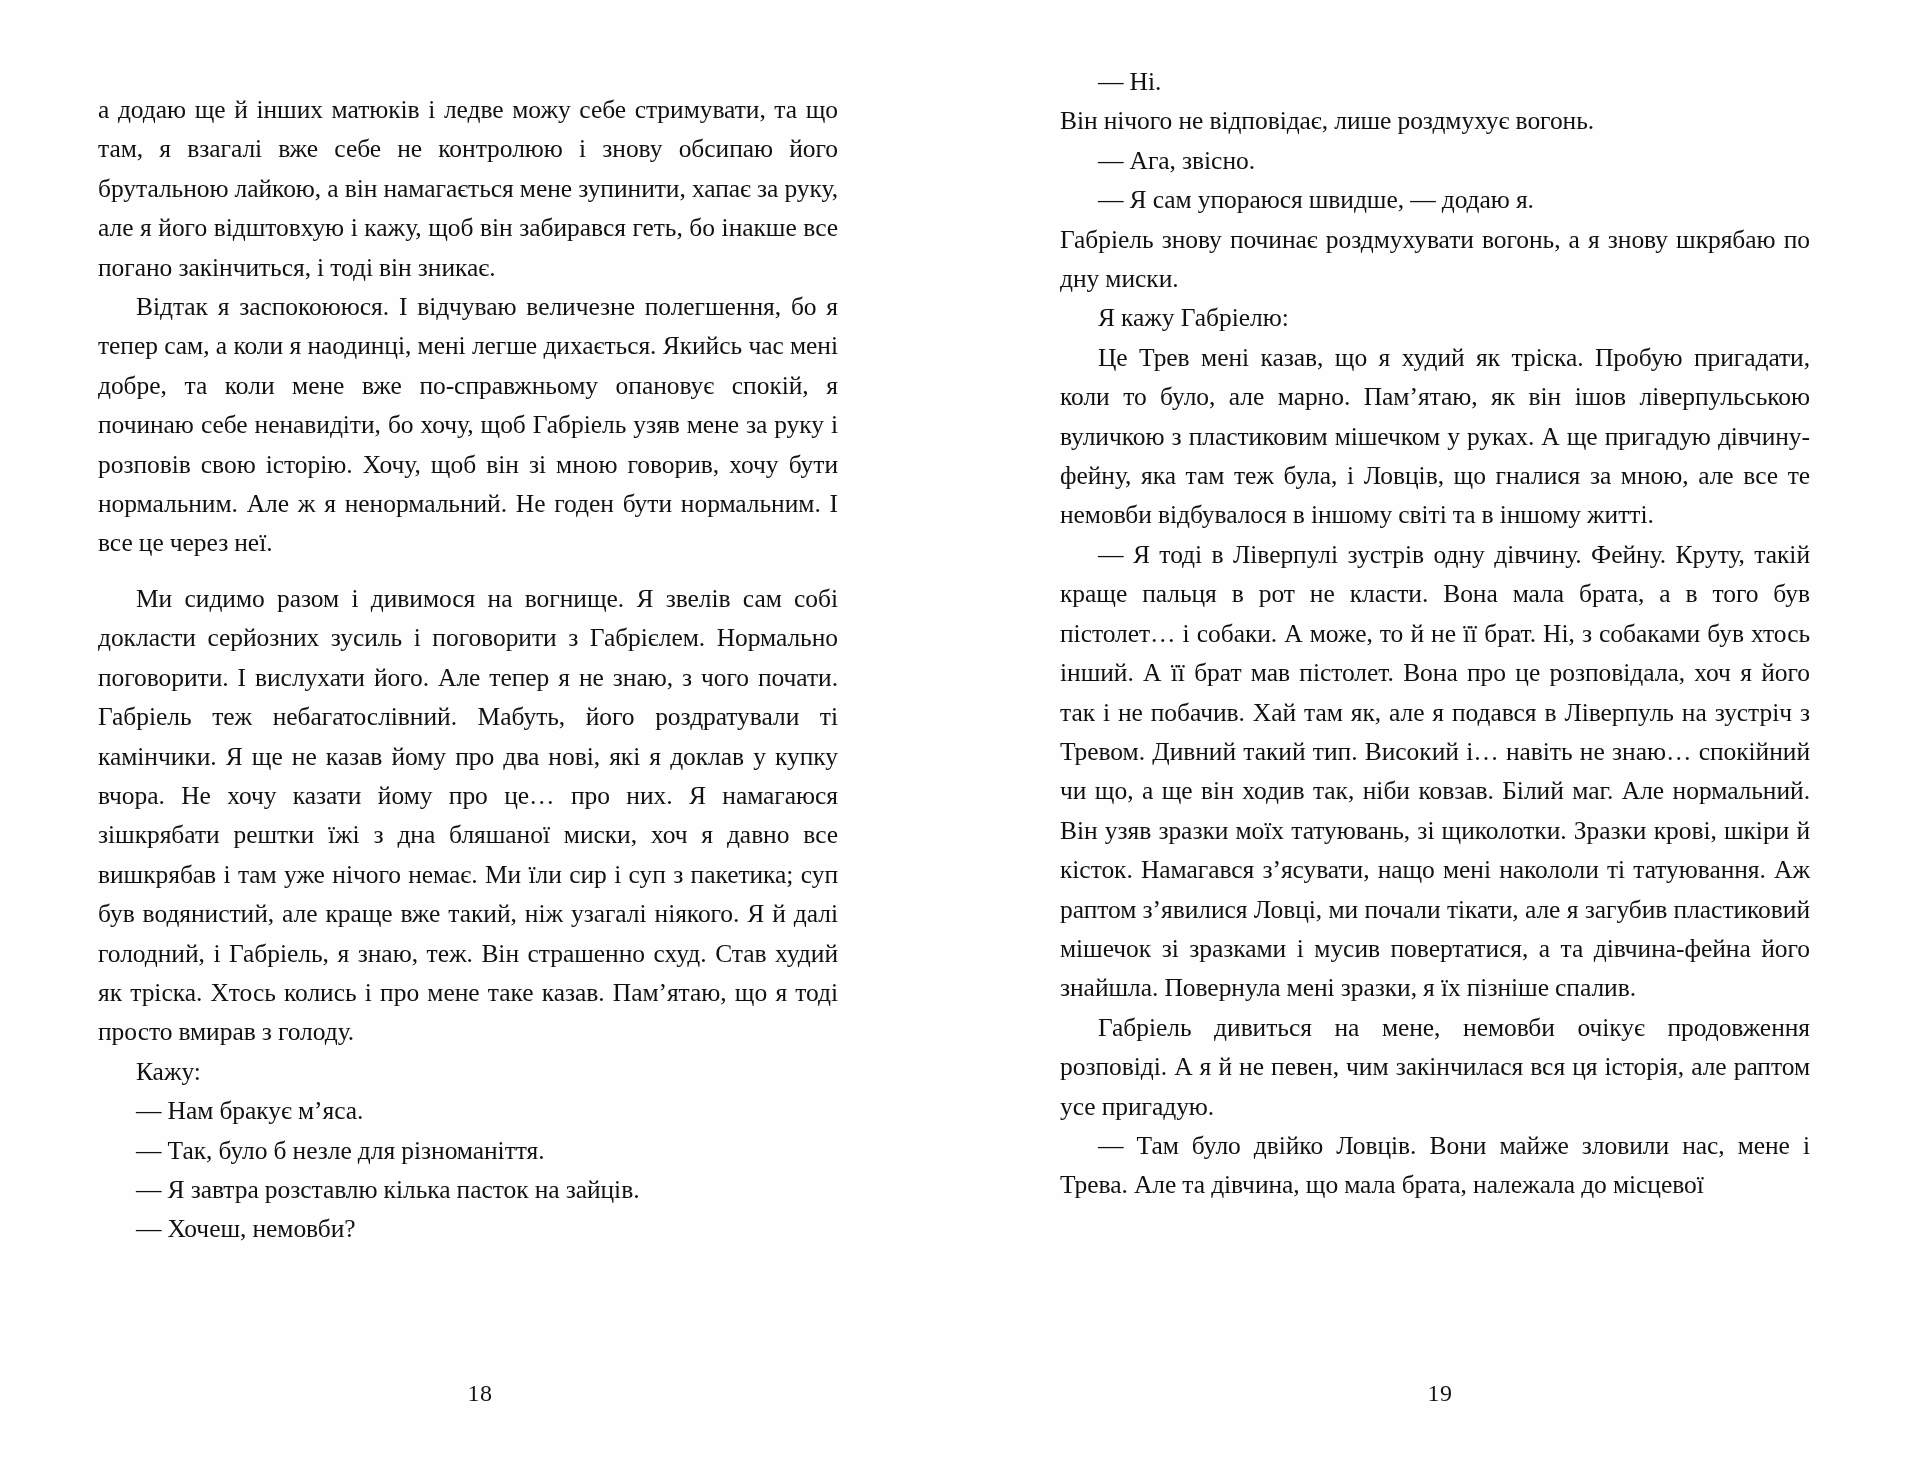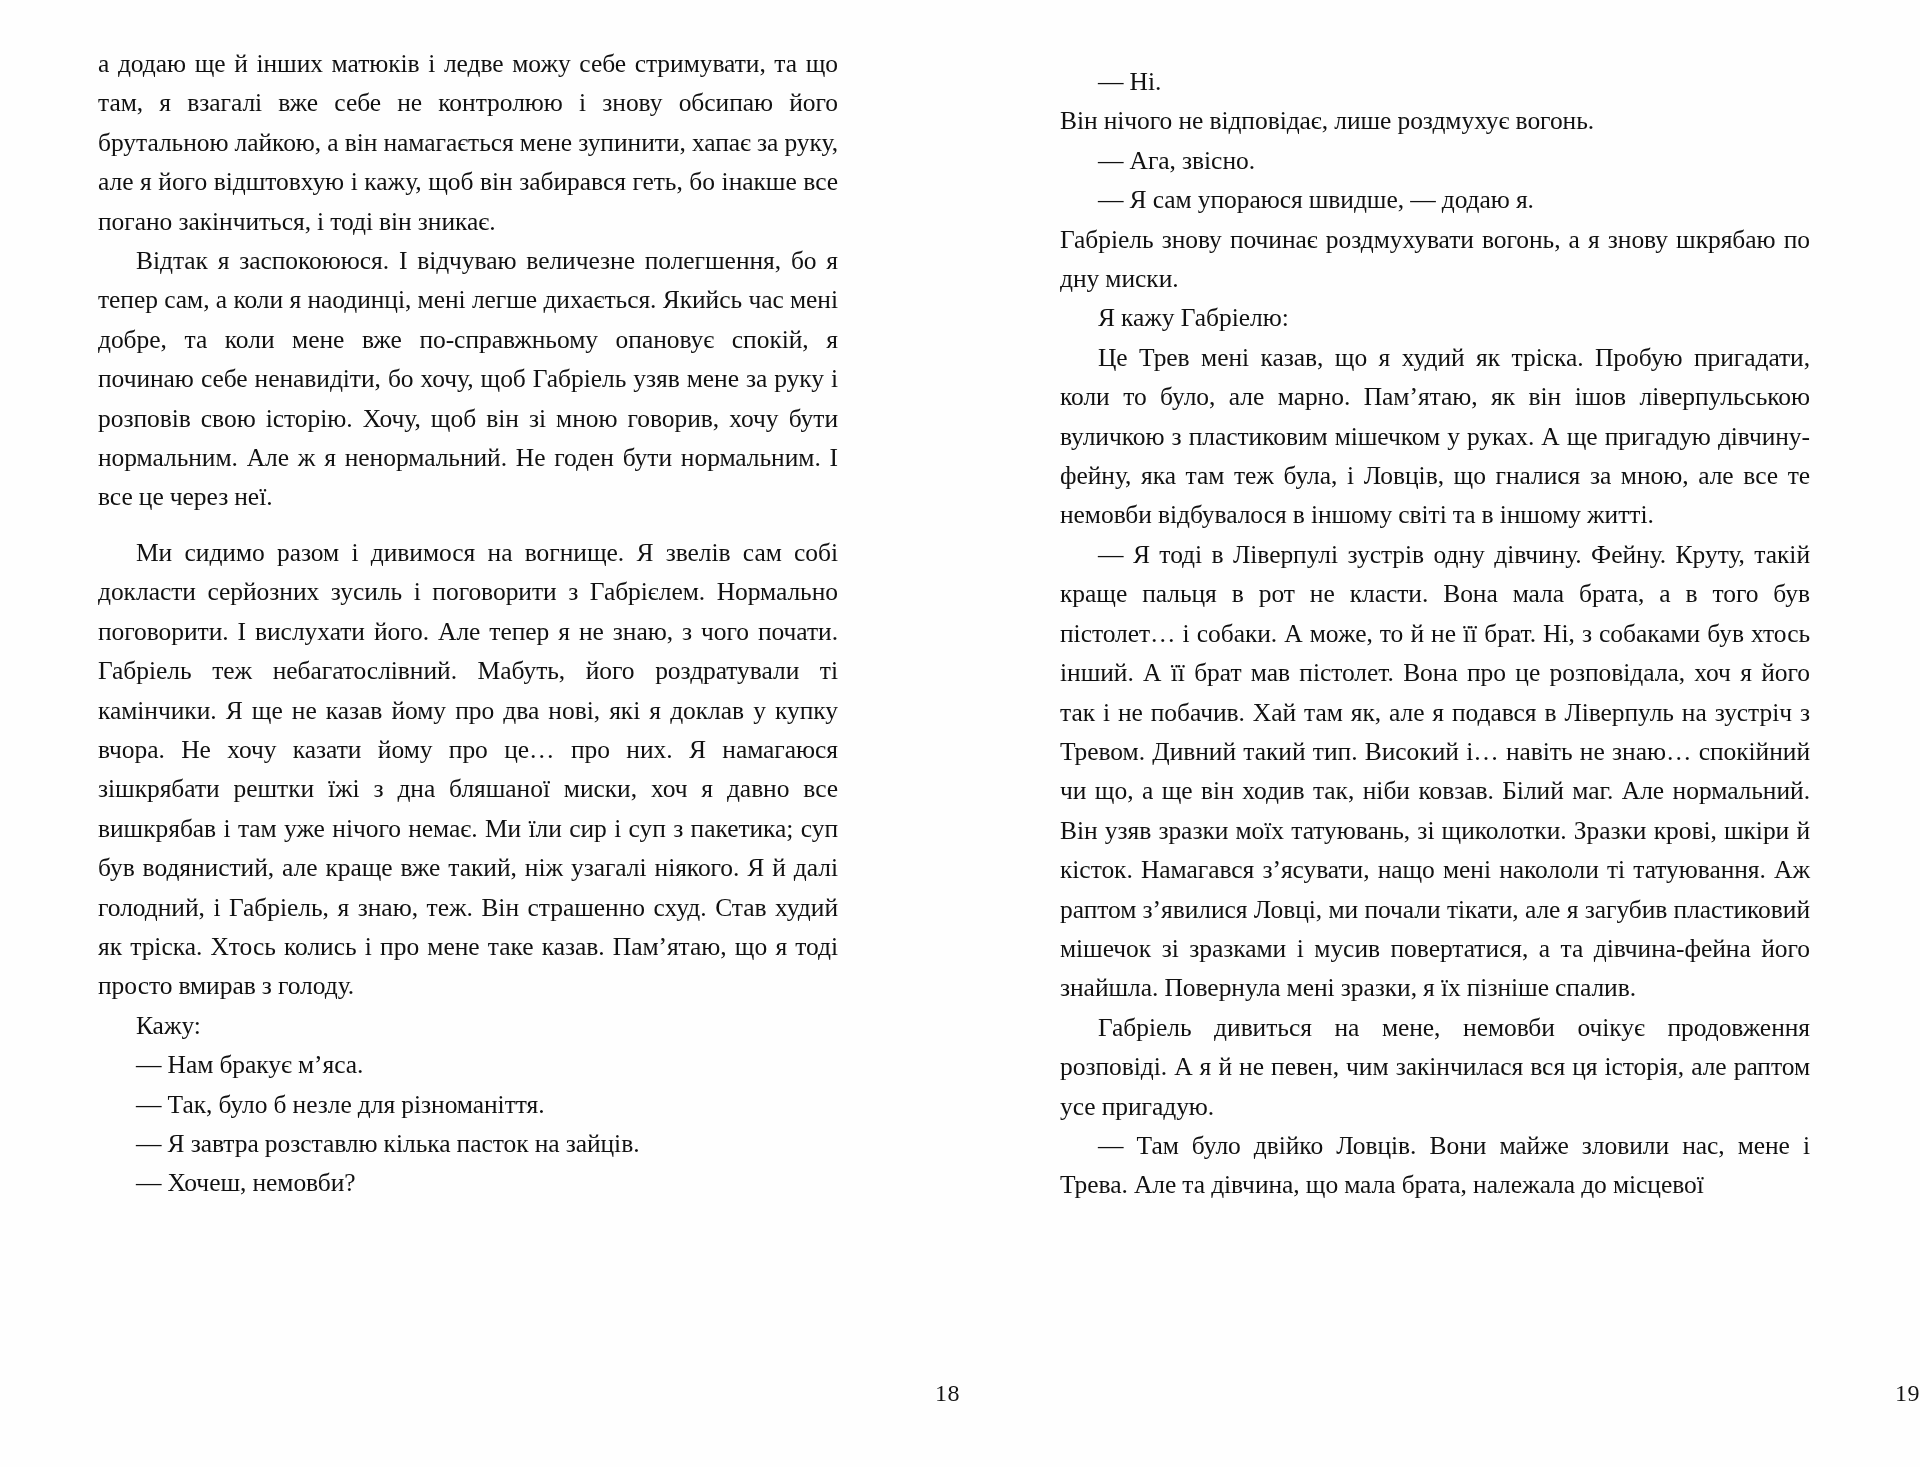--- a/index.html
+++ b/index.html
@@ -25,21 +25,21 @@
   }
 
   .page {
     position: relative;
     width: 960px;
     height: 1467px;
     box-sizing: border-box;
     background: #fefefe;
   }
 
-  .page-left   { padding: 44px 122px 0 98px; }
+  .page-left   { padding: 90px 122px 0 98px; }
   .page-right  { padding: 62px 110px 12px 100px; }
 
   .text-column {
     width: 100%;
     font-size: 25.5px;
     line-height: 39.4px;
     text-align: justify;
     text-justify: inter-word;
     letter-spacing: -0.05px;
     word-spacing: -0.2px;
@@ -52,21 +52,21 @@
   }
   .text-column p.no-indent { text-indent: 0; }
   .text-column p.dialogue  { text-indent: 38px; }
   .text-column p.gap-before { margin-top: 16px; }
 
   .page-number {
     position: absolute;
     bottom: 60px;
     width: 100%;
     left: 0;
-    text-align: right;
+    text-align: center;
     font-size: 24px;
     color: #151515;
     letter-spacing: 0.5px;
   }
   .page-left .page-number  { padding-right: 150px; }
   .page-right .page-number { padding-right: 140px; }
 
   .gutter-shadow {
     position: absolute;
     left: 960px;

